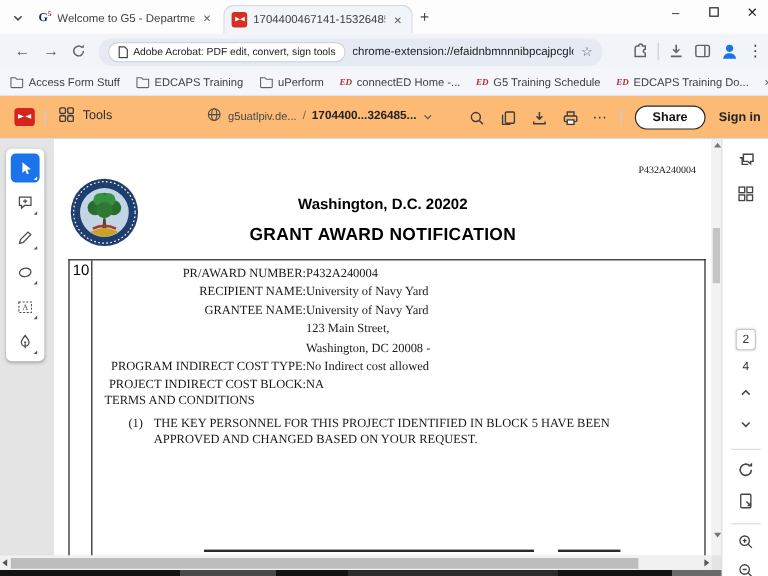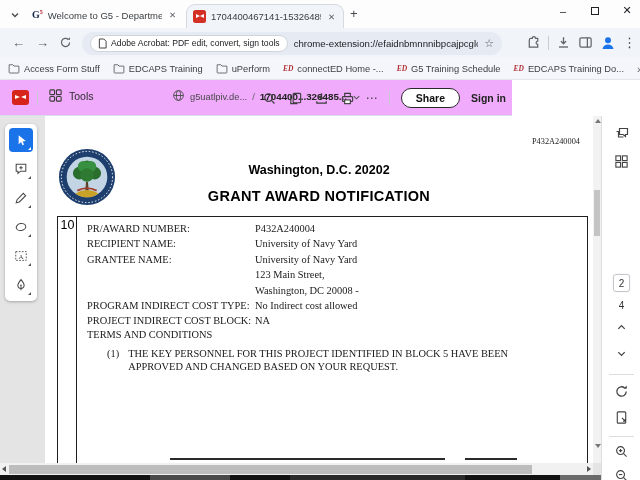--- a/index.html
+++ b/index.html
@@ -38,21 +38,21 @@
   .tb-icons { right:4px; top:2px; display:flex; align-items:center; gap:7px; height:25px; }
   .vdiv { width:1px; height:14px; background:#c7ccd4; }
 
   
   .bookmarks { left:0; top:58px; width:640px; height:22px; background:#f4f6fb; border-bottom:1px solid #e2e5ea; display:flex; align-items:center; padding:0 8px; gap:13px; font-size:9.3px; color:#3c4043; }
   .bm { display:flex; align-items:center; gap:4px; white-space:nowrap;text-align:center; }
   .ed-fav { font-family:"Liberation Serif",serif; font-style:italic; font-weight:bold; font-size:7.5px; color:#b03034; }
   .bm-overflow { margin-left:auto; font-size:11px; color:#5f6368; }
 
   
-  .acro { left:0; top:80px; width:512px; height:36px; background:#f0abfc; border-bottom:1px solid #d6dde8; }
+  .acro { left:0; top:80px; width:640px; height:36px; background:#fdba74; border-bottom:1px solid #d6dde8; }
   .adobe-logo { left:12px; top:10px; width:17px; height:15px; background:#d6241b; border-radius:3px; position:absolute; }
   .adobe-logo .bowtie { top:5px; }
   .adobe-logo .bowtie.l { left:3px; border-left:5px solid #fff; }
   .adobe-logo .bowtie.r { right:3px; border-right:5px solid #fff; }
   .acro-tools { left:48px; top:8px; display:flex; align-items:center; gap:6px; font-size:10.5px; color:#2d2d2d; }
   .crumb { left:172px; top:9px; display:flex; align-items:flex-end; gap:5px; }
   .crumb .host { font-size:9.3px; color:#4a4a4a; }
   .crumb .sep { font-size:9.5px; color:#666; }
   .crumb .fname { font-size:9.8px; font-weight:bold; color:#222; }
   .acro-right { right:6px; top:6px; display:flex; align-items:center; gap:11px; height:24px; }
@@ -70,21 +70,21 @@
 
   .page { left:45px; top:0; width:548px; height:347px; background:#fff; position:absolute; overflow:hidden; }
   .doc-serif { font-family:"Liberation Serif",serif; color:#1a1a1a; }
   .doc-head { width:100%; text-align:center; font-weight:bold; font-size:12.5px; color:#000; }
   .doc-title { width:100%; text-align:center; font-weight:bold; font-size:14.5px; color:#000; letter-spacing:.3px; }
   .award-ref { left:487px; top:21px; font-size:8.3px; }
   .block { left:12px; top:100px; width:531px; height:300px; border:1.5px solid #1f1f1f; border-bottom:none; position:absolute; }
   .block-num { left:1px; top:1px; width:17px; font-weight:normal; font-size:12.5px; color:#000; text-align:center; position:absolute; }
   .block-sep { left:18px; top:0; width:0; height:100%; border-left:1.2px solid #1f1f1f; position:absolute; }
   .rows { left:29px; top:4px; position:absolute; font-size:10.4px; line-height:15.4px; }
-  .row { display:flex; }
+  .row { display:flex;text-align:right; }
   .row .lbl { width:168px; flex:none; }
   .terms-title { left:29px; top:112px; position:absolute; font-size:10.4px; }
   .term { left:49px; top:130px; position:absolute; display:flex; gap:9px; font-size:10.4px; line-height:13.2px; }
   .term .ttext { width:400px; }
   .sigline { position:absolute; height:2px; background:#2a2a2a; }
 
   
   .vscroll { left:593px; top:0; width:8px; height:347px; background:#f2f2f2; position:absolute; }
   .vthumb { left:1px; top:74px; width:6px; height:46px; background:#c4c4c4; position:absolute; }
   .arr { width:0; height:0; position:absolute; }

